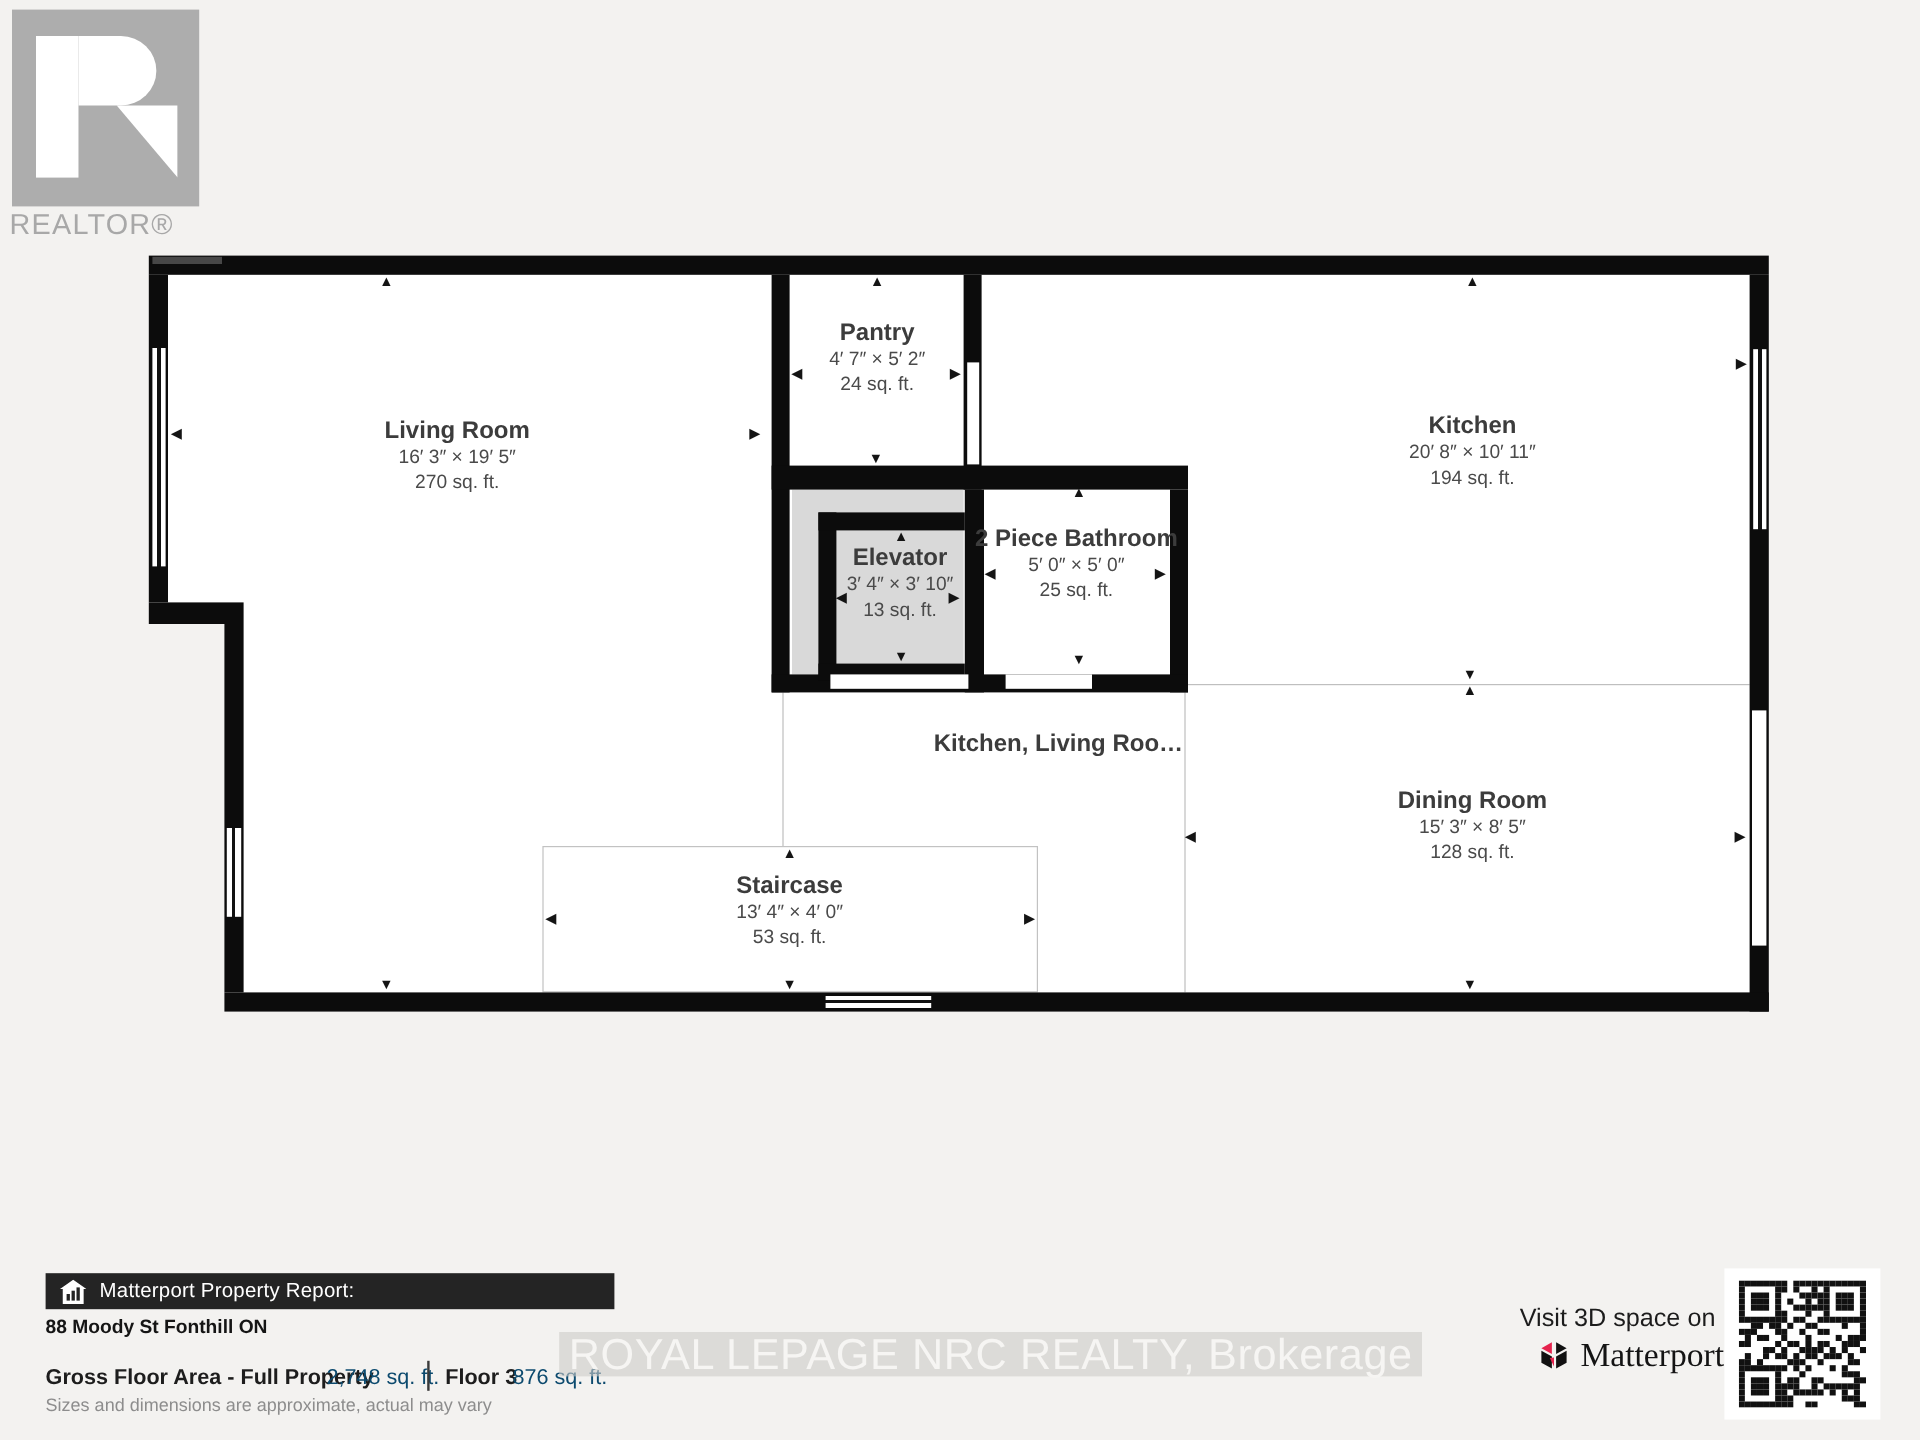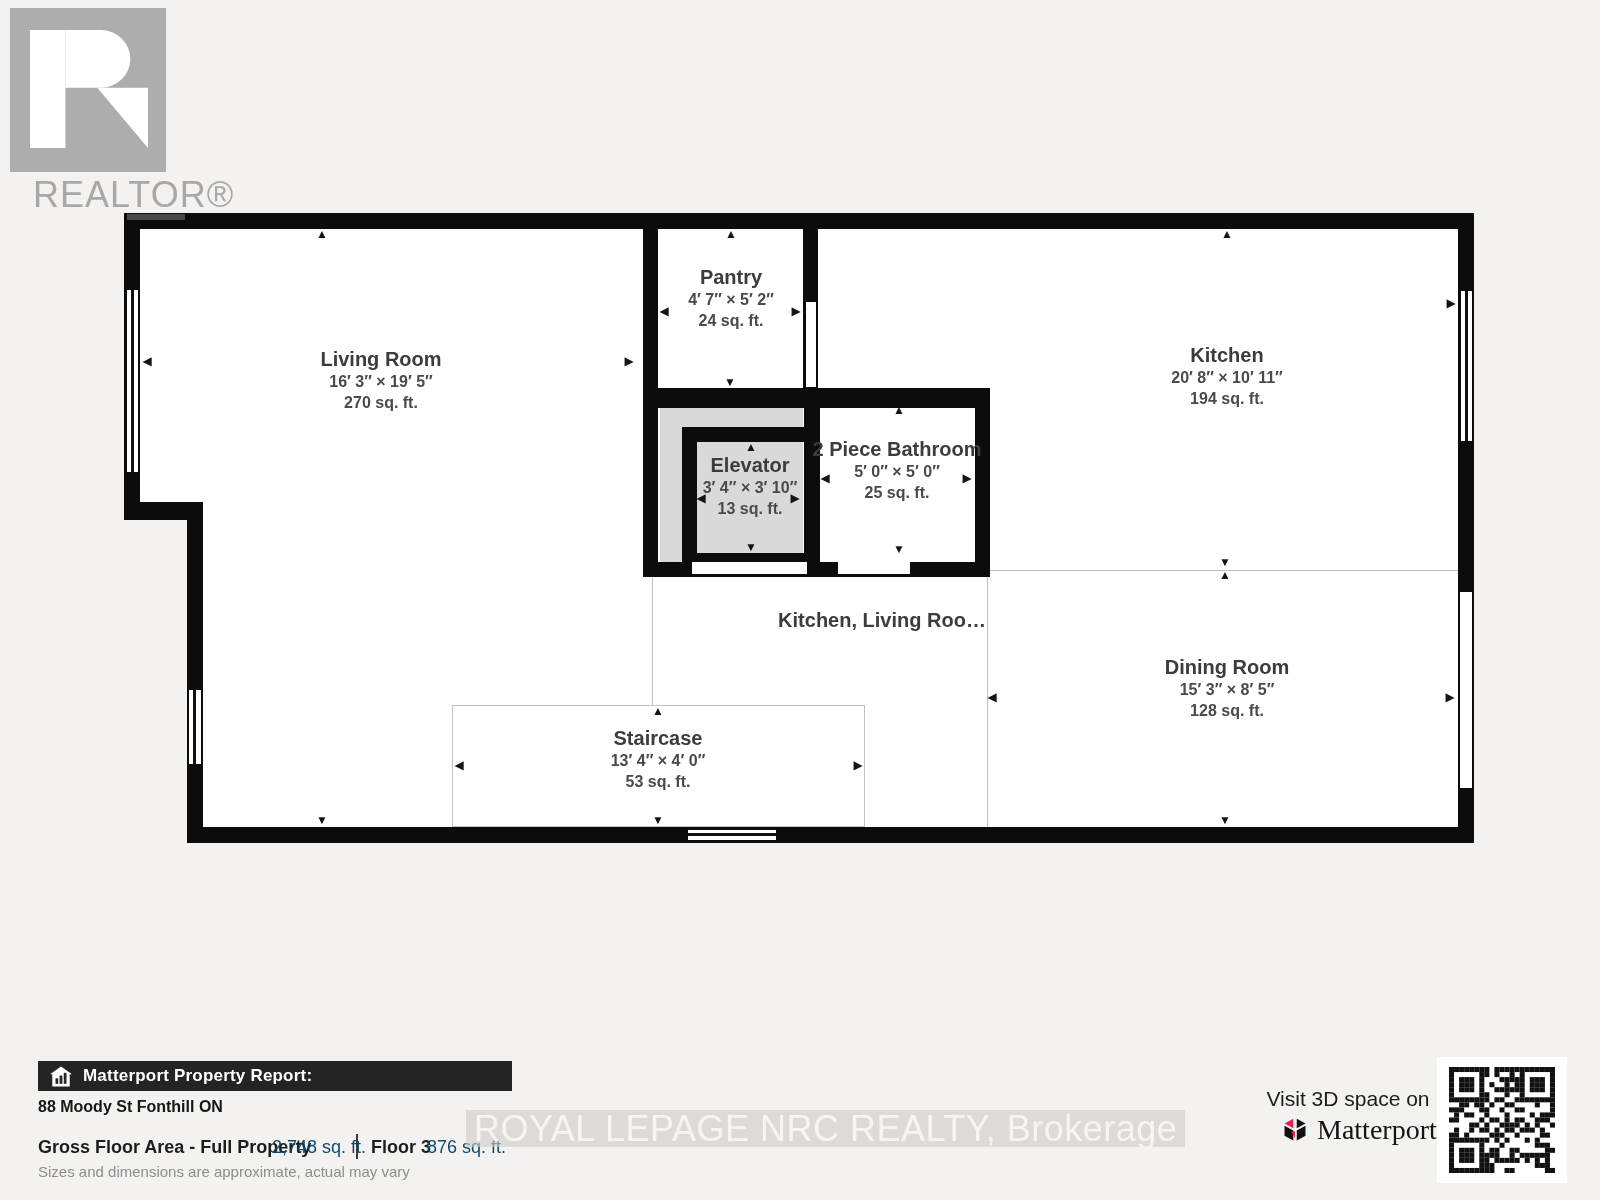--- a/index.html
+++ b/index.html
@@ -15,29 +15,29 @@
   .win-plain{position:absolute;background:#ffffff;}
   .win-v{position:absolute;background:linear-gradient(to right,#fff 0 4px,#111 4px 7px,#fff 7px 100%);}
   .win-h{position:absolute;background:linear-gradient(to bottom,#fff 0 3px,#111 3px 6px,#fff 6px 100%);}
   .strip{position:absolute;background:#474747;}
   
   .arrow{position:absolute;color:#141414;font-size:12px;line-height:12px;
          transform:translate(-50%,-50%);}
   
   .room-label{position:absolute;transform:translateX(-50%);text-align:center;white-space:nowrap;}
   .room-name{font-size:20px;font-weight:bold;line-height:23px;color:#3c3c3c;}
-  .room-dims,.room-area{font-size:16px;line-height:21px;color:#4a4a4a;font-weight:bold;}
+  .room-dims,.room-area{font-size:16px;line-height:21px;color:#4a4a4a;}
   
   .realtor-block{position:absolute;left:10px;top:8px;width:156px;height:164px;background:#adadad;}
-  .realtor-text{position:absolute;left:8px;top:174px;width:170px;font-size:36px;color:#a8a8a8;
-                letter-spacing:1px;font-weight:400;margin-left:25px;}
+  .realtor-text{position:absolute;left:8px;top:174px;width:170px;font-size:24px;color:#a8a8a8;
+                letter-spacing:1px;font-weight:400;}
   
   .report-bar{position:absolute;left:38px;top:1061px;width:474px;height:30px;background:#242424;
               display:flex;align-items:center;}
-  .report-bar-label{color:#ffffff;font-weight:bold;font-size:17px;margin-left:11px;letter-spacing:.2px;}
+  .report-bar-label{color:#ffffff;font-weight:normal;font-size:17px;margin-left:11px;letter-spacing:.2px;}
   .address{position:absolute;left:38px;top:1098px;font-size:16px;font-weight:bold;color:#151515;}
   .fl-piece{position:absolute;top:1137px;font-size:18px;color:#0c4a6e;white-space:nowrap;}
   .fl-bold{font-weight:bold;color:#1d1d1d;}
   .fl-sep{position:absolute;left:356px;top:1134px;width:2px;height:25px;background:#3a3a3a;}
   .disclaimer{position:absolute;left:38px;top:1163px;font-size:15px;color:#8d8d8d;}
   
   .watermark{position:absolute;left:466px;top:1110px;height:37px;line-height:38px;
              font-size:36px;color:#f6f5f3;background:rgba(205,204,200,0.60);
              padding:0 8px;white-space:nowrap;z-index:6;letter-spacing:.5px;}
   

